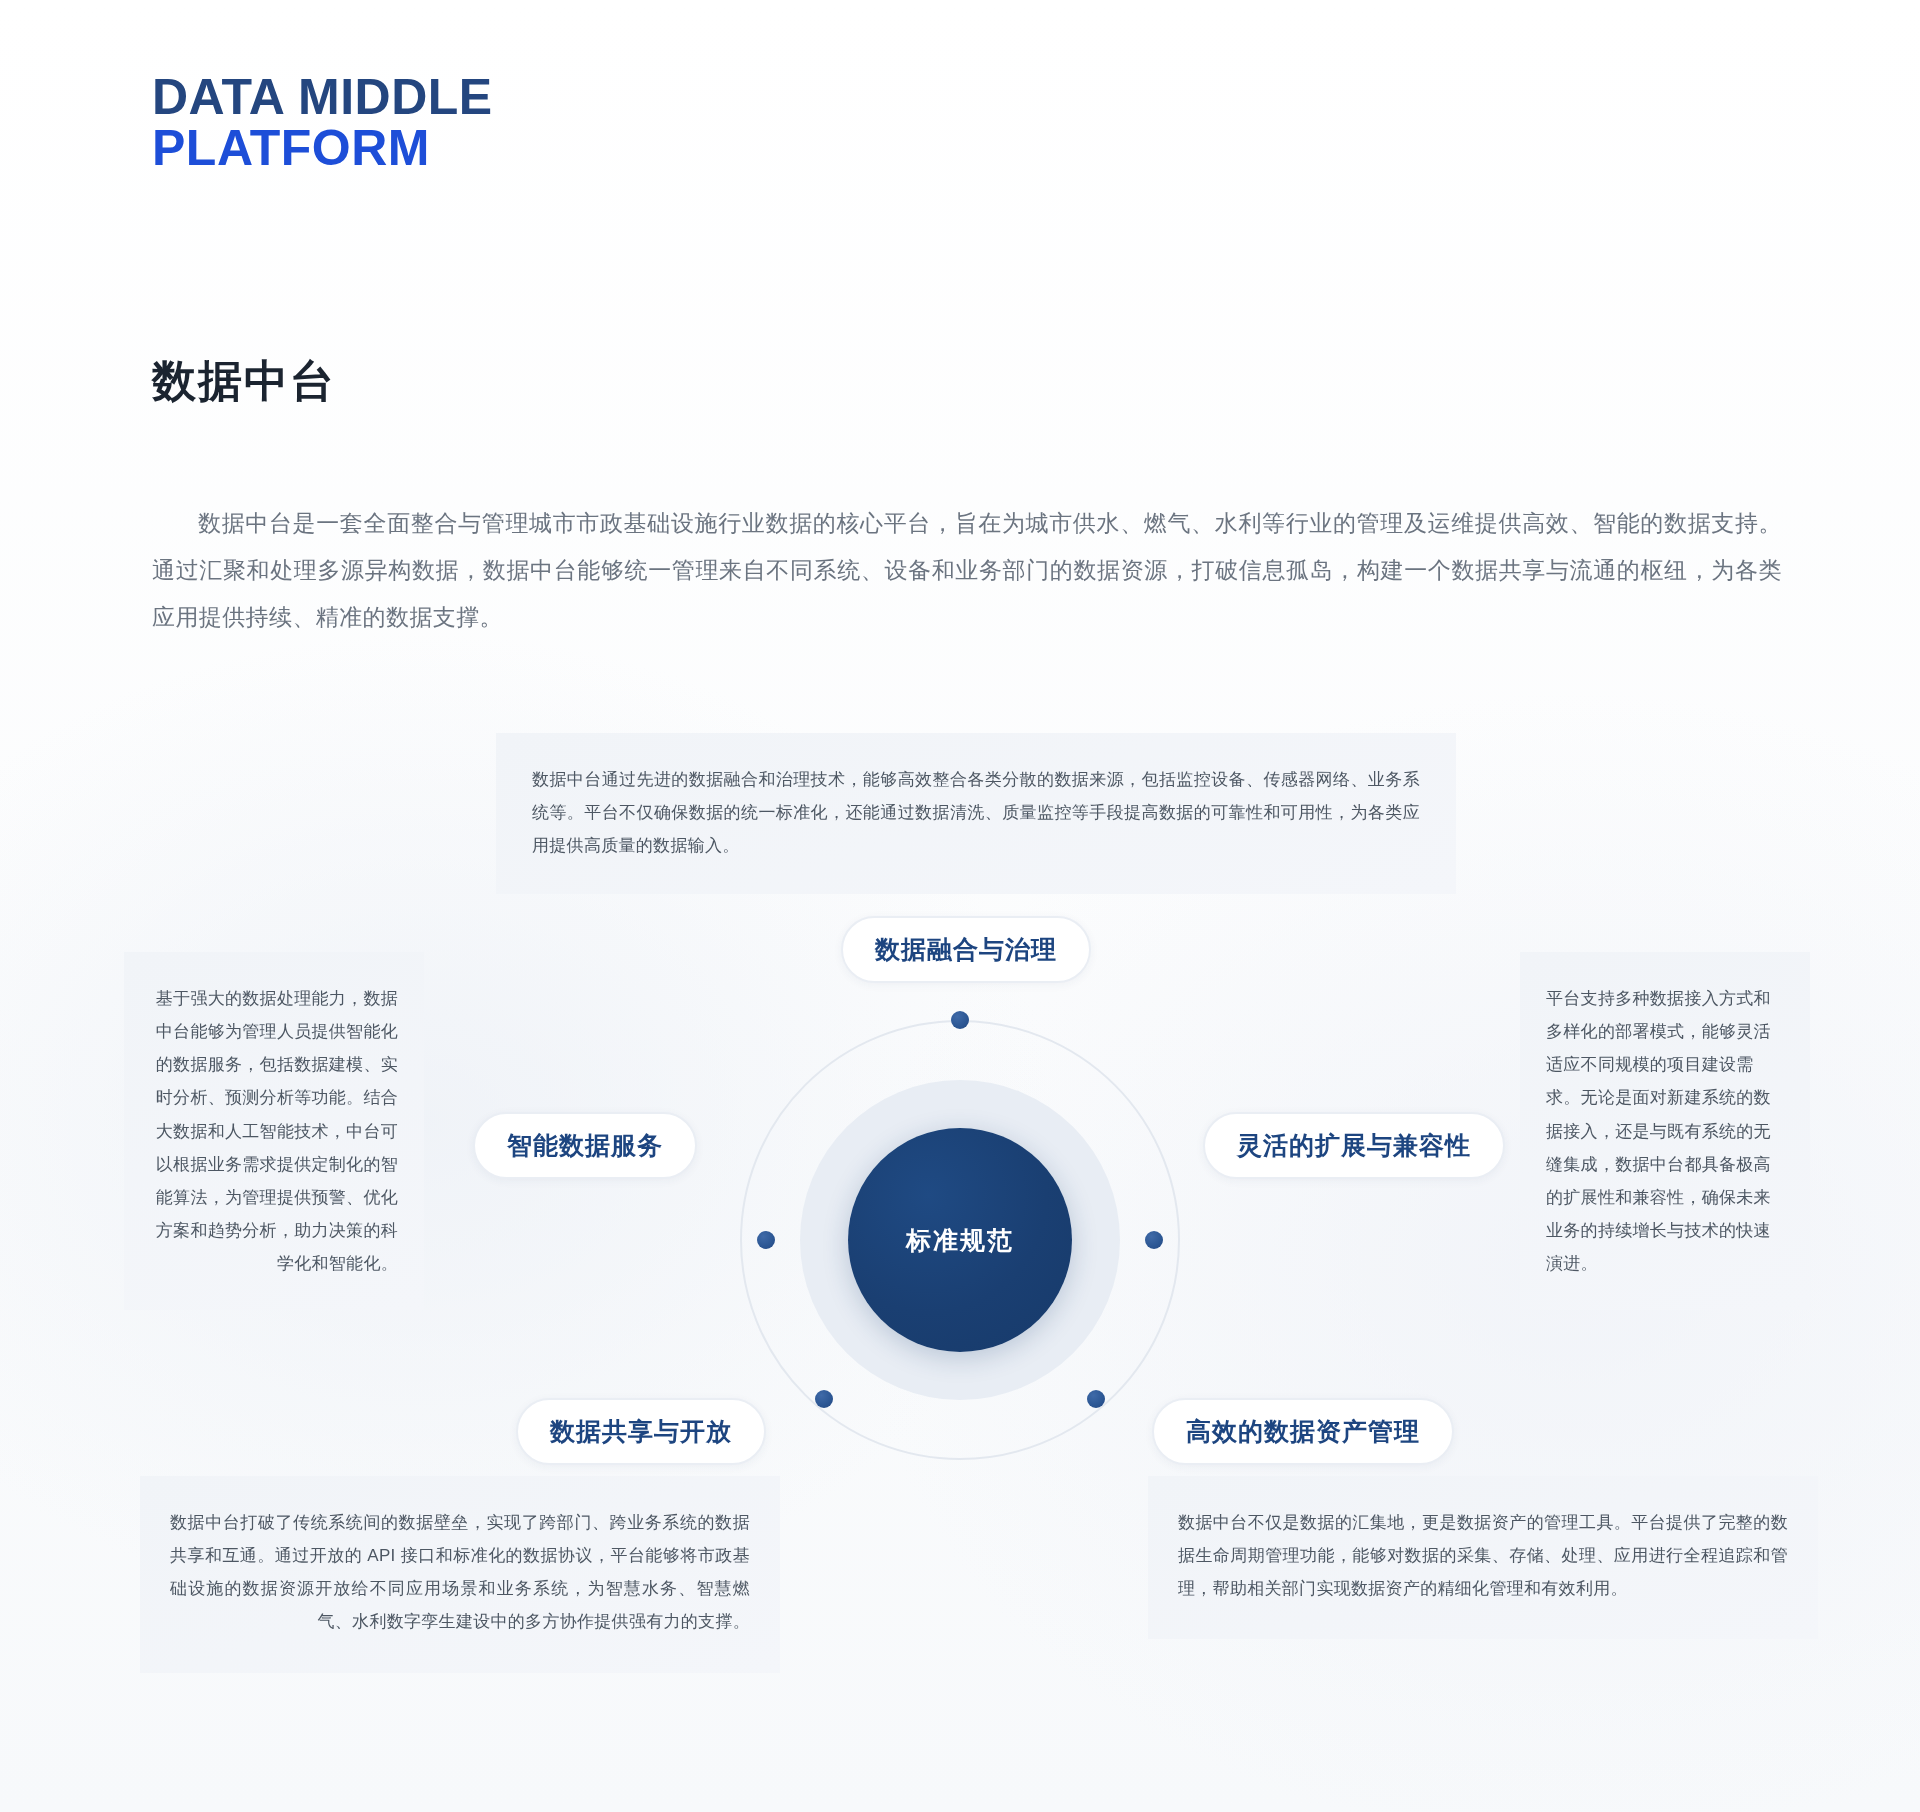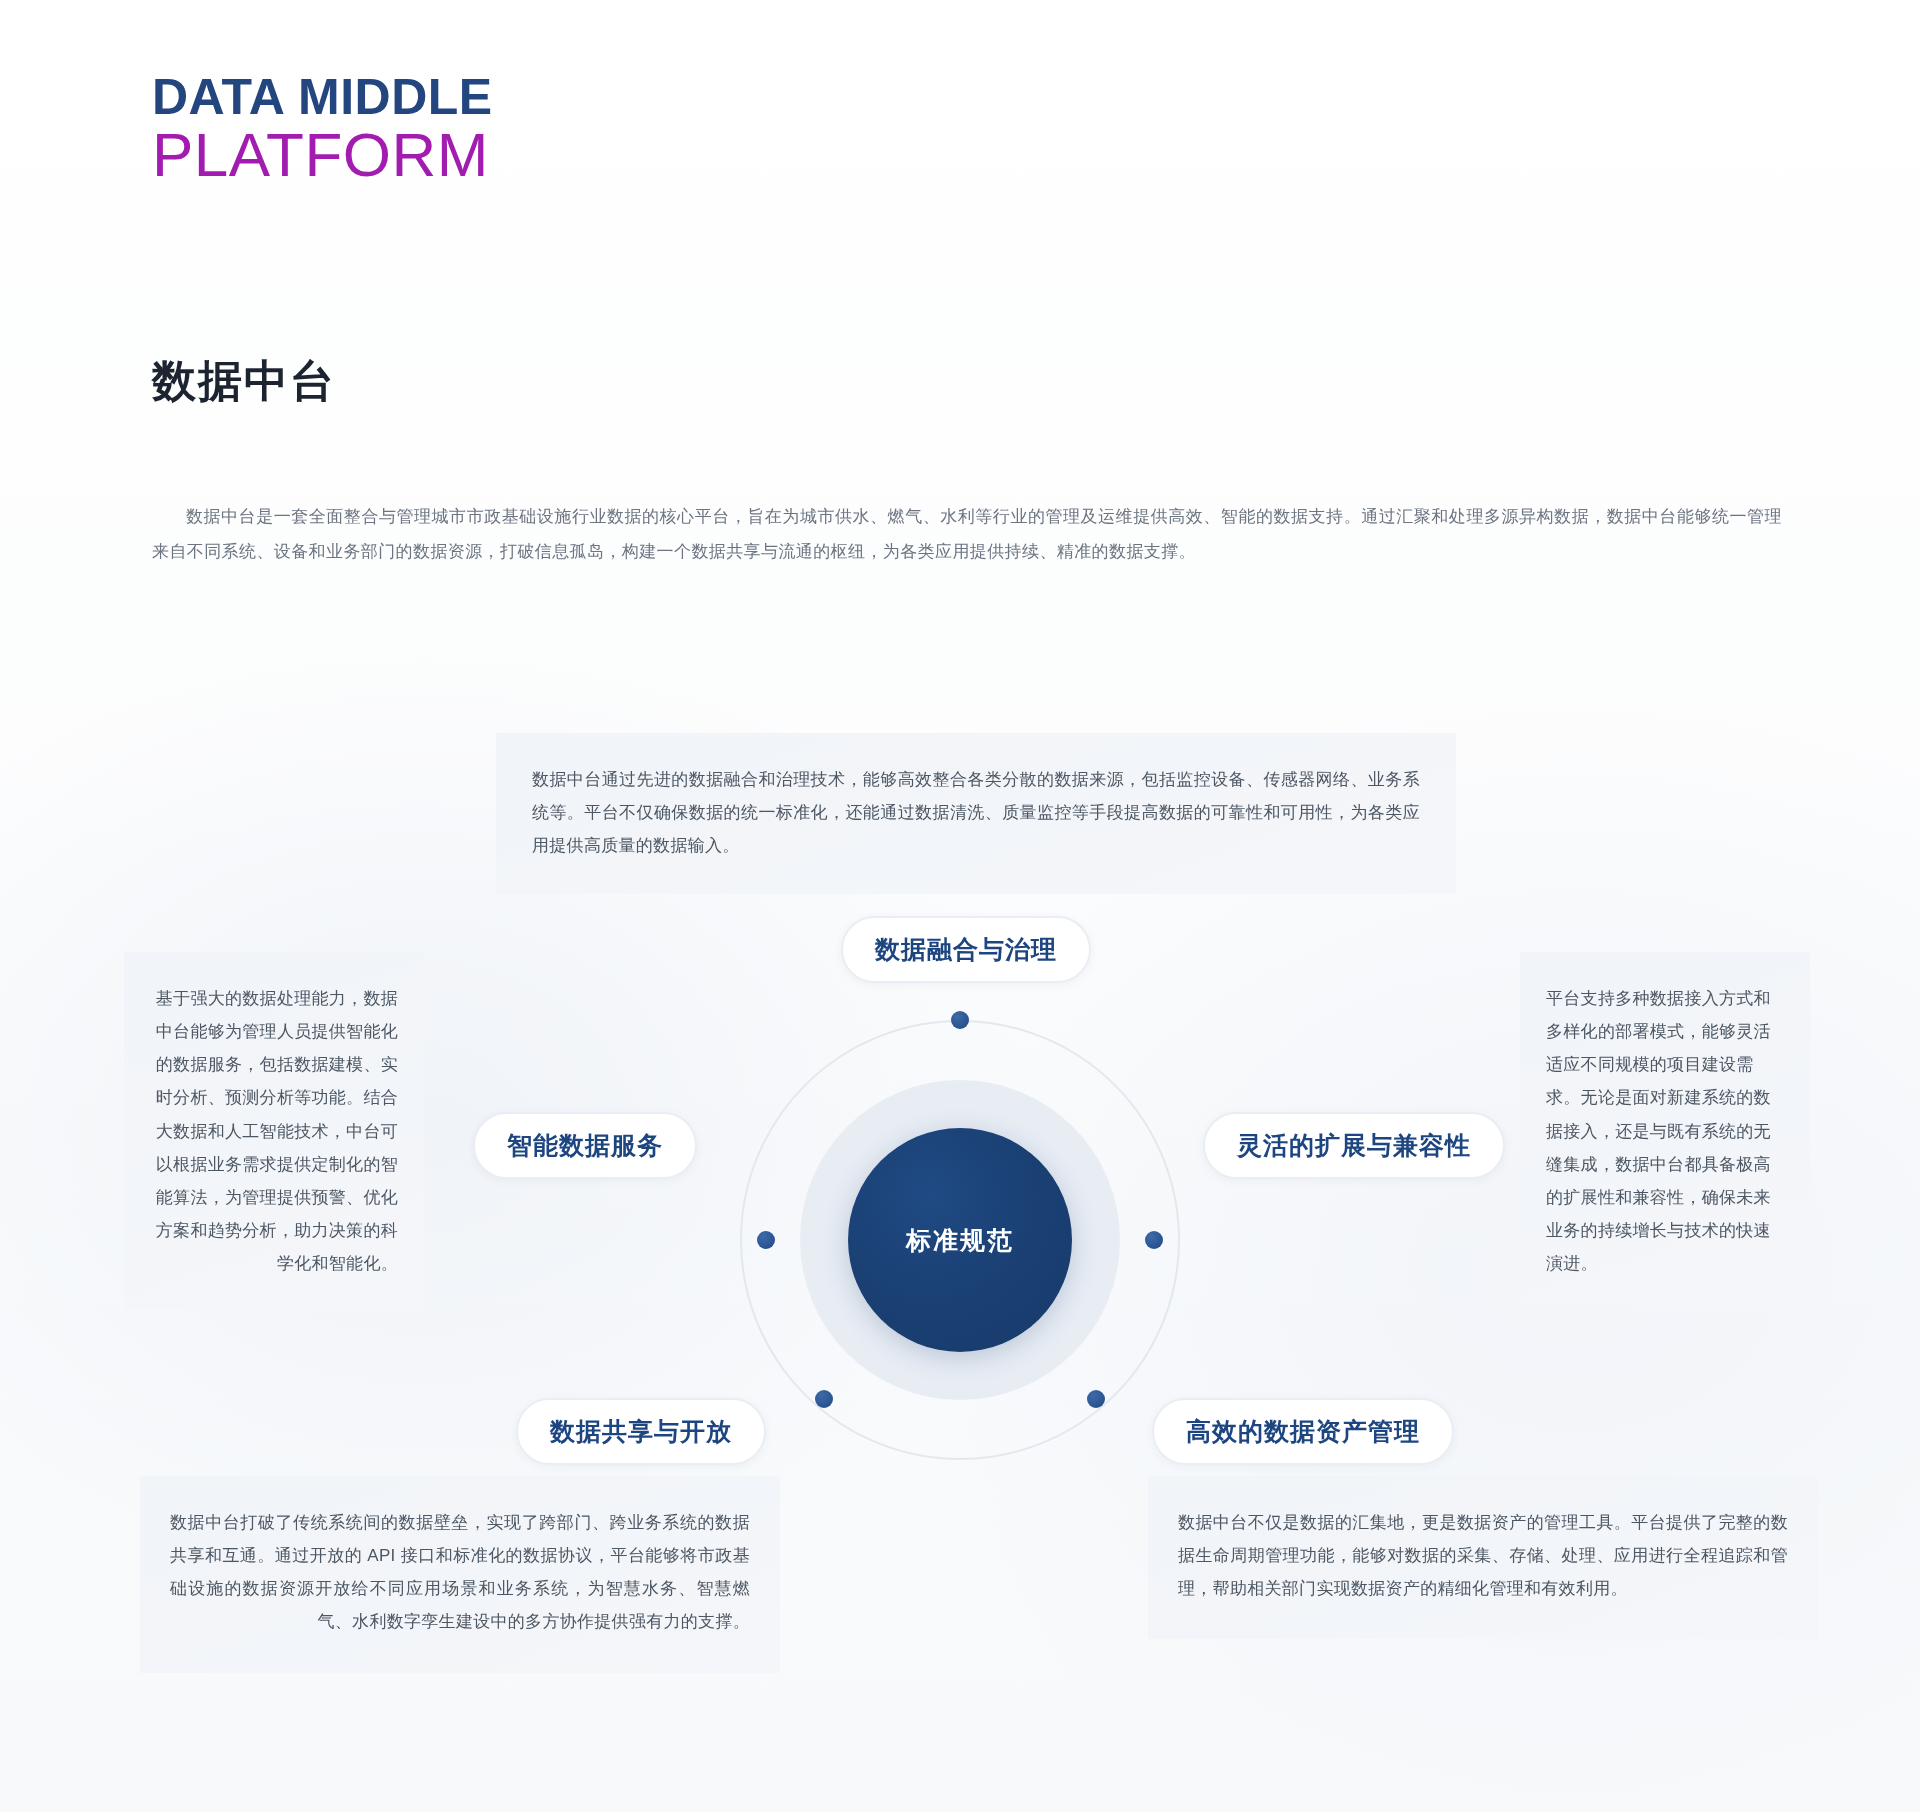--- a/index.html
+++ b/index.html
@@ -37,42 +37,42 @@
   }
   .headline .line1 {
     display: block;
     font-size: 50px;
     font-weight: 700;
     color: #24467f;
     white-space: nowrap;
   }
   .headline .line2 {
     display: block;
-    font-size: 62px;
-    font-weight: 400;
-    color: #a21caf;
+    font-size: 50px;
+    font-weight: 700;
+    color: #1d4ed8;
     white-space: nowrap;
   }
 
   .page-title {
     position: absolute;
     left: 152px;
     top: 352px;
     font-size: 44px;
     font-weight: 700;
     color: #1b2430;
     letter-spacing: 2px;
   }
 
   .intro {
     position: absolute;
     left: 152px;
     top: 500px;
     width: 1630px;
-    font-size: 17px;
+    font-size: 23px;
     line-height: 2.05;
     color: #6b7480;
     text-align: justify;
     text-indent: 2em;
     letter-spacing: 0.4px;
   }
 
   
   .panel {
     position: absolute;

